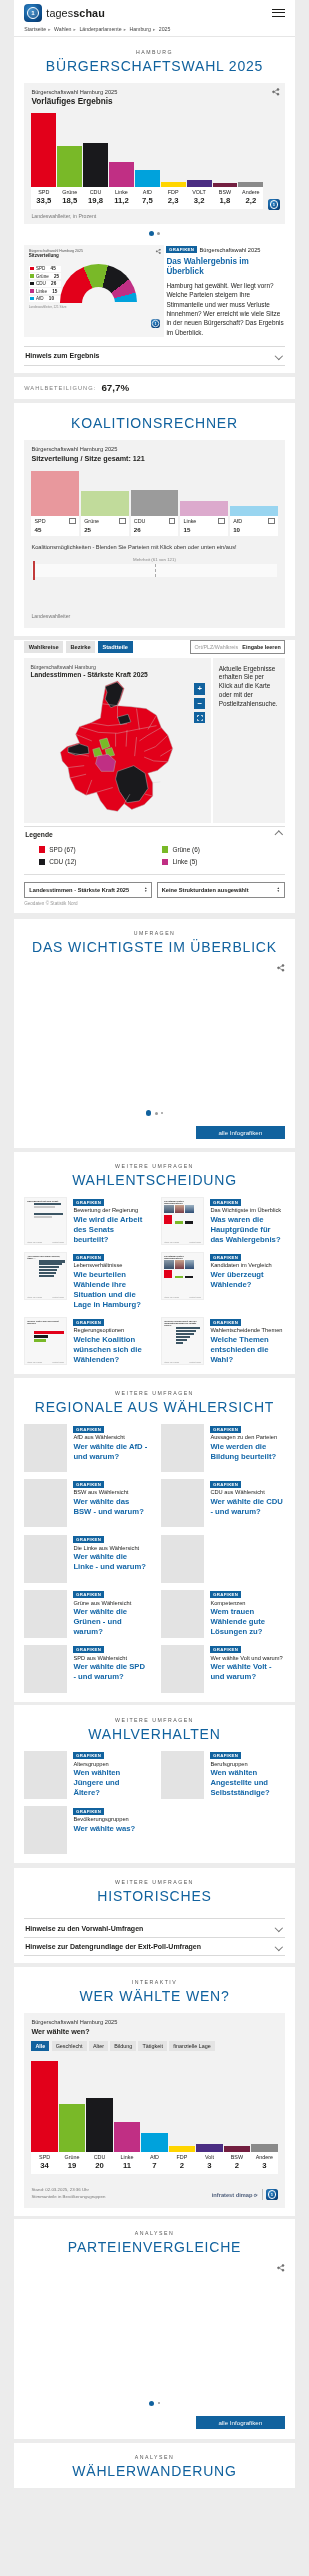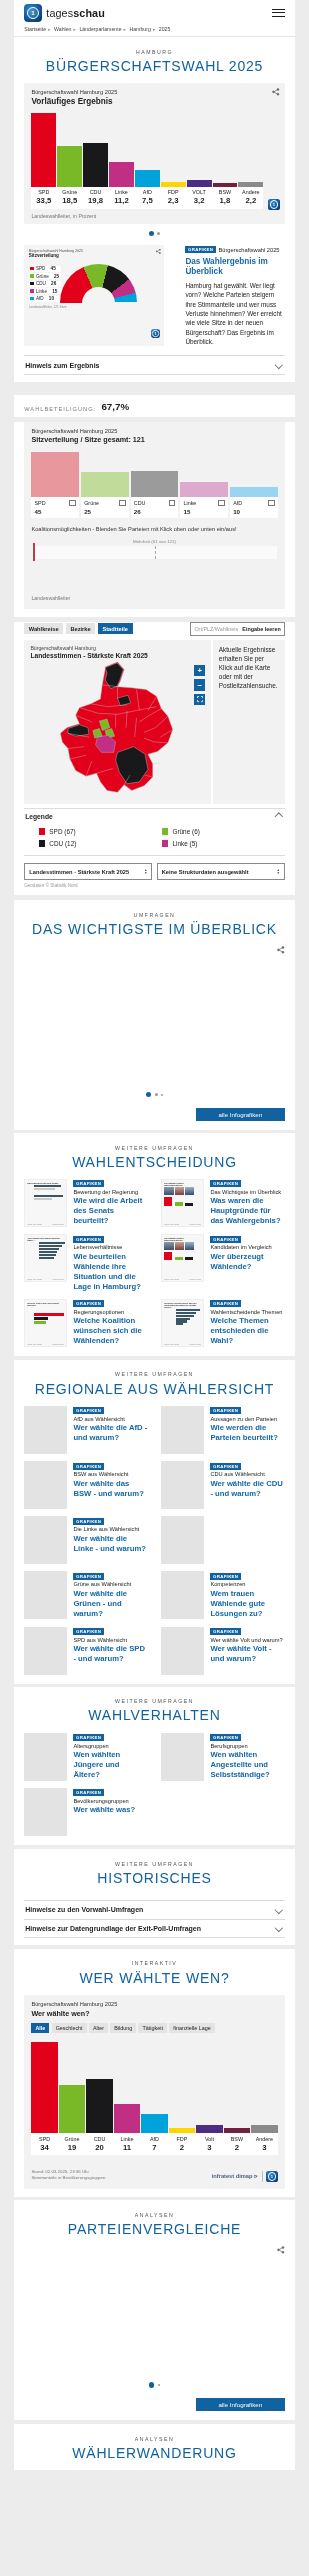--- a/index.html
+++ b/index.html
@@ -36,21 +36,21 @@
   .bname{font-size:5.4px;color:#222;}
   .bval{font-size:7.7px;font-weight:bold;margin-top:1px;}
   .src{font-size:5.2px;color:#777;margin-top:4.1px;}
   .ardmini{width:11.3px;height:11.3px;border-radius:2.6px;background:radial-gradient(circle at 35% 30%,#2f86c8,#0b4a87 70%,#072f5c);display:flex;align-items:center;justify-content:center;position:absolute;right:5.2px;bottom:14.4px;}
   .ardmini .ring{width:6.7px;height:6.7px;border-radius:50%;border:0.8px solid #fff;color:#fff;font-size:4.1px;font-weight:bold;display:flex;align-items:center;justify-content:center;}
   .dots{display:flex;align-items:center;justify-content:center;gap:3.6px;padding:6.2px 0;}
   .dot{border-radius:50%;background:#9a9a9a;}
   .dot.on{background:#11629e;width:5.2px;height:5.2px;}
   .d6{width:3.1px;height:3.1px;}.d4{width:2.1px;height:2.1px;}
   
-  .ovrow{display:flex;gap:21px;padding:3.1px 9.8px 9.3px;}
+  .ovrow{display:flex;gap:2px;padding:3.1px 9.8px 9.3px;}
   .seatcard{width:131px;min-width:131px;background:#f4f4f4;position:relative;padding:4.1px 4.6px;font-size:4.6px;}
   .seatcard .share{position:absolute;top:3.1px;right:3.1px;transform:scale(.8);}
   .sk{font-size:3.6px;color:#555;}
   .st{font-size:4.6px;font-weight:bold;margin-bottom:2.1px;}
   .legend-mini{position:absolute;left:4.6px;top:20.6px;}
   .legend-mini div{display:flex;align-items:center;gap:2.1px;margin-bottom:1.5px;background:#fff;padding:0.5px 1.5px;}
   .legend-mini i{width:3.6px;height:3.6px;display:inline-block;}
   .legend-mini b{margin-left:3.1px;}
   .halfwrap{width:77px;height:39px;overflow:hidden;margin:6.2px 0 2.1px 31px;position:relative;}
   .half{width:77px;height:77px;border-radius:50%;}
@@ -63,21 +63,21 @@
   .ttext{font-size:6.4px;line-height:1.45;color:#1d1d1b;}
   
   .acc{border-top:0.5px solid #d9d9d9;border-bottom:0.5px solid #d9d9d9;margin:0 9.8px;padding:5.2px 1px;display:flex;justify-content:space-between;align-items:center;}
   .acc b{font-size:7px;}
   .chev{width:4.6px;height:4.6px;border-right:0.8px solid #777;border-bottom:0.8px solid #777;transform:rotate(45deg);margin-right:2.1px;}
   .chev.up{transform:rotate(-135deg);}
   .accwrap{padding-bottom:7.2px;}
   .accline{border-top:0.5px solid #d9d9d9;margin:0 9.8px;padding:5.2px 1px;display:flex;justify-content:space-between;align-items:center;}
   .accline:last-child{border-bottom:0.5px solid #d9d9d9;}
   
-  .turn{display:flex;align-items:flex-end;gap:5.2px;padding:5.7px 9.8px;margin-top:9px;}
+  .turn{display:flex;align-items:center;gap:5.2px;padding:5.7px 9.8px;}
   .turn .tl{font-size:5.7px;letter-spacing:1px;color:#7c7c7c;text-transform:uppercase;}
   .turn .tv{font-size:9.8px;font-weight:bold;}
   
   .kbars{display:flex;gap:2.1px;align-items:flex-end;margin-top:8.2px;}
   .kcol{flex:1;display:flex;flex-direction:column;justify-content:flex-end;}
   .kbar{width:100%;}
   .kbox{background:#fff;padding:2.1px 3.1px 3.1px;margin-top:0;}
   .krow1{display:flex;justify-content:space-between;align-items:center;font-size:5.4px;}
   .kchk{width:4.6px;height:4.6px;border:0.5px solid #777;background:#fff;}
   .kval{font-size:6.2px;font-weight:bold;margin-top:1.5px;}
@@ -339,20 +339,23 @@
 <div class="col">
   <div class="turn">
     <span class="tl">Wahlbeteiligung:</span>
     <span class="tv">67,7%</span>
   </div>
 </div>
 
 <div class="gap"></div>
 
 <div class="col">
+  <div class="sechead">
+    <h2 class="bigtitle">KOALITIONSRECHNER</h2>
+  </div>
   <div class="card" style="padding-bottom:8.2px;">
     <div class="ckick">Bürgerschaftswahl Hamburg 2025</div>
     <div class="ctitle" style="font-size:7.2px;">Sitzverteilung / Sitze gesamt: 121</div>
     <div class="kbars">
       <div class="kcol">
         <div class="kbar" style="height: 45px; background: rgb(232, 152, 157);"></div>
         <div class="kbox">
             <div class="krow1">
               <span>SPD</span>
               <span class="kchk"></span>
@@ -663,21 +666,21 @@
     <div class="kick">WEITERE UMFRAGEN</div>
     <h2 class="bigtitle">REGIONALE AUS WÄHLERSICHT</h2>
   </div>
   <div class="tgrid">
     <div class="teaser">
         <div class="thumb"></div>
       <div><span class="badge">GRAFIKEN</span><div class="tsr">AfD aus Wählersicht</div><div class="tst">Wer wählte die AfD - und warum?</div></div>
       </div>
     <div class="teaser">
         <div class="thumb"></div>
-      <div><span class="badge">GRAFIKEN</span><div class="tsr">Aussagen zu den Parteien</div><div class="tst">Wie werden die Parteien beurteilt?</div></div>
+      <div><span class="badge">GRAFIKEN</span><div class="tsr">Aussagen zu den Parteien</div><div class="tst">Wie werden die Bildung beurteilt?</div></div>
       </div>
     <div class="teaser">
         <div class="thumb"></div>
       <div><span class="badge">GRAFIKEN</span><div class="tsr">BSW aus Wählersicht</div><div class="tst">Wer wählte das BSW - und warum?</div></div>
       </div>
     <div class="teaser">
         <div class="thumb"></div>
       <div><span class="badge">GRAFIKEN</span><div class="tsr">CDU aus Wählersicht</div><div class="tst">Wer wählte die CDU - und warum?</div></div>
       </div>
     <div class="teaser">

